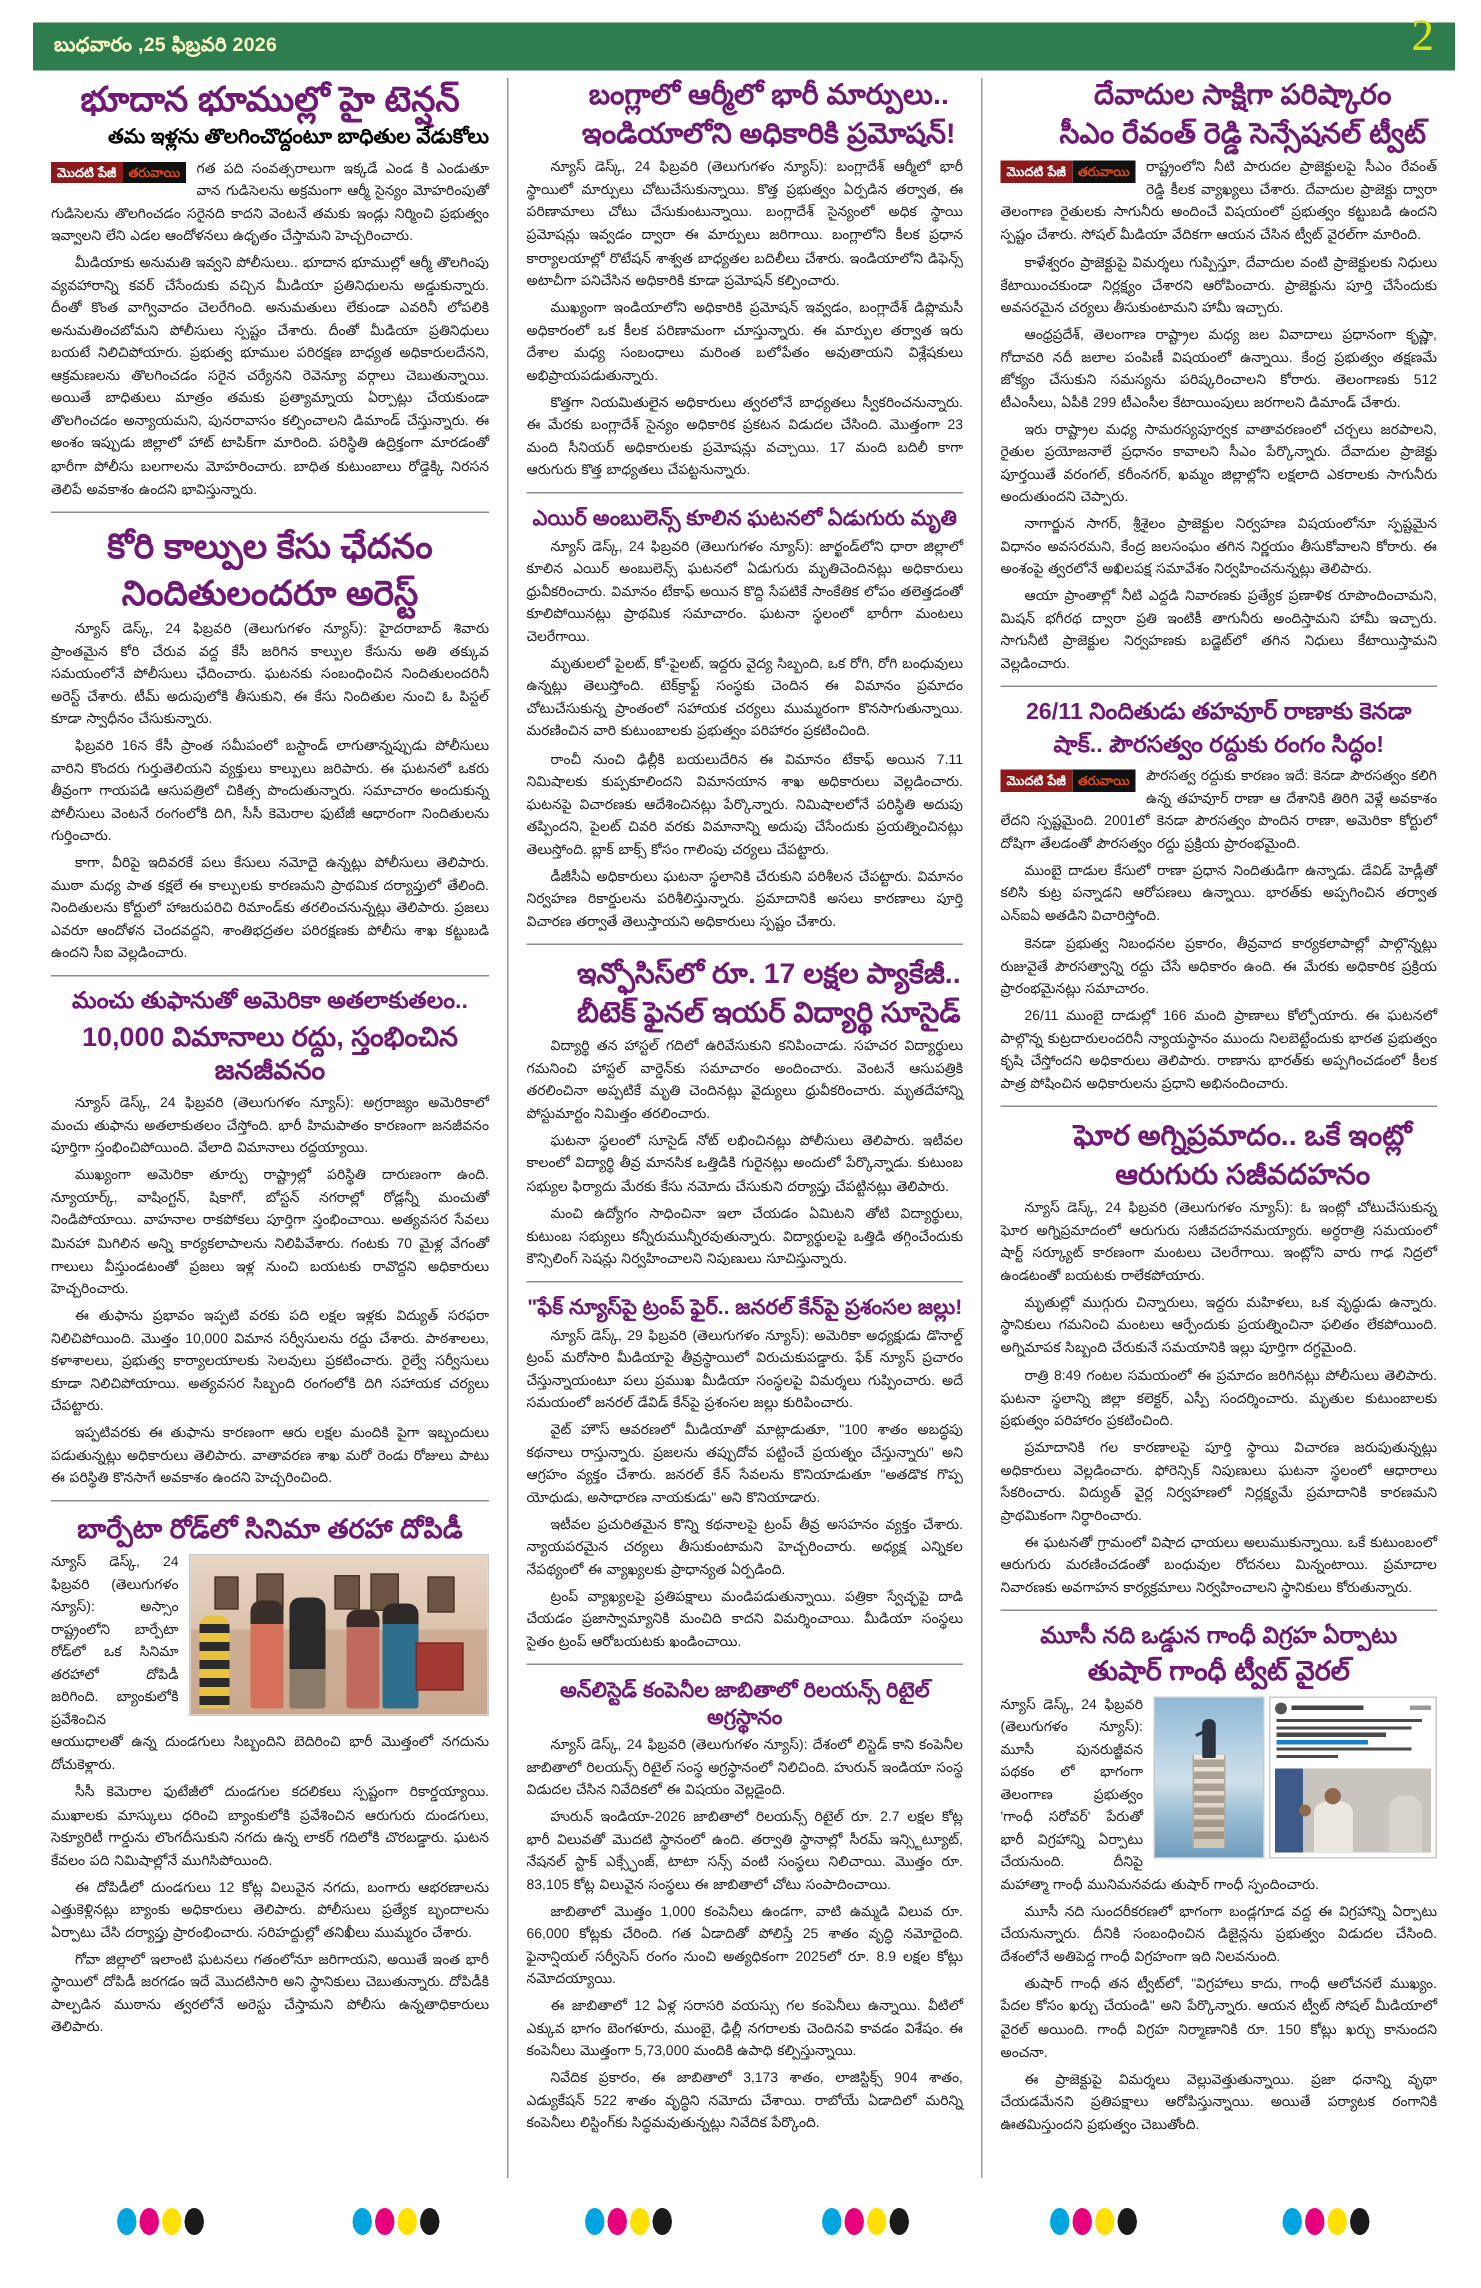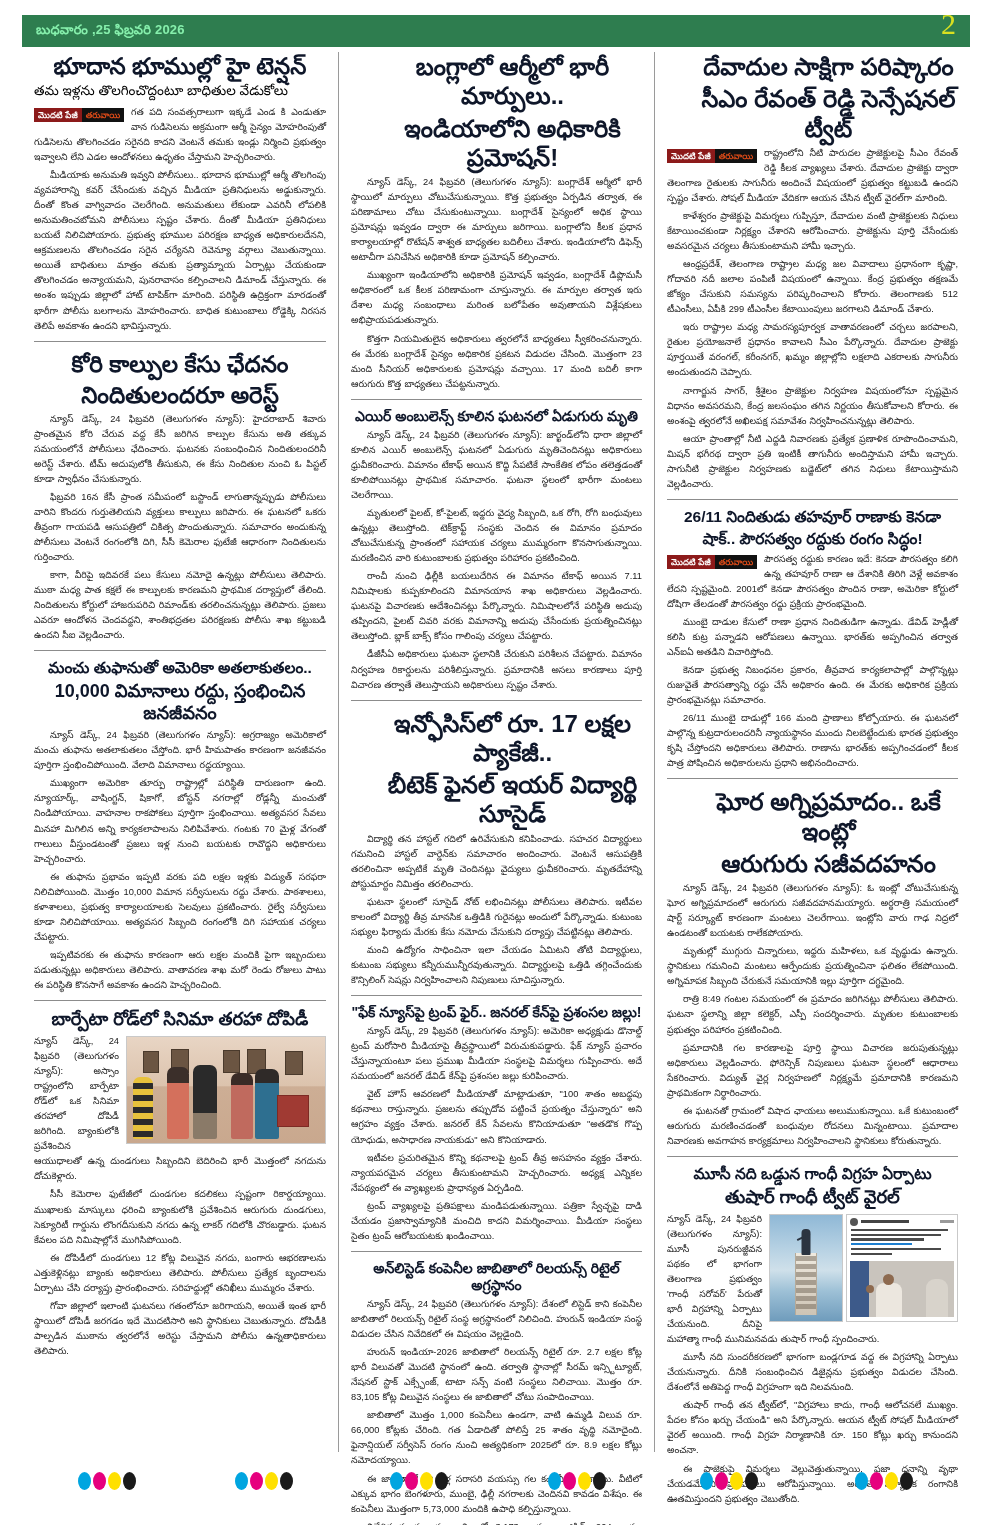--- a/index.html
+++ b/index.html
@@ -24,21 +24,21 @@
     width: 948px;
     height: 32px;
     background: #2e7d4f;
     display: flex;
     align-items: center;
     justify-content: space-between;
     padding: 0 14px;
     box-sizing: border-box;
   }
   .masthead-date {
-    color: #86efac;
+    color: #fef9c3;
     font-size: 13px;
     font-weight: bold;
     letter-spacing: .2px;
     white-space: nowrap;
   }
   .page-number {
     color: #d9e021;
     font-size: 30px;
     font-weight: normal;
     line-height: 1;
@@ -74,31 +74,31 @@
     border: 0;
     border-top: 1px solid #8c8c8c;
     margin: 7px 0 8px 0;
   }
 
   .headline {
     font-weight: bold;
     text-align: center;
     line-height: 1.22;
     margin: 0 0 3px 0;
-    color: #0f172a;
+    color: #701a75;
   }
   .hl-xl { font-size: 23px; }
-  .hl-lg { font-size: 24px; margin-left: 32px; }
+  .hl-lg { font-size: 19px; margin-left: 32px; }
   .hl-md { font-size: 18px; }
   .hl-sm { font-size: 15.5px; }
   .hl-xs { font-size: 14px; }
 
   .subhead {
-    font-weight: normal;
-    text-align: left;
+    font-weight: bold;
+    text-align: right;
     font-size: 13.5px;
     line-height: 1.25;
     margin: 2px 0 5px 0;
   }
 
   
   .cont-badge {
     display: inline-block;
     vertical-align: middle;
     float: left;

